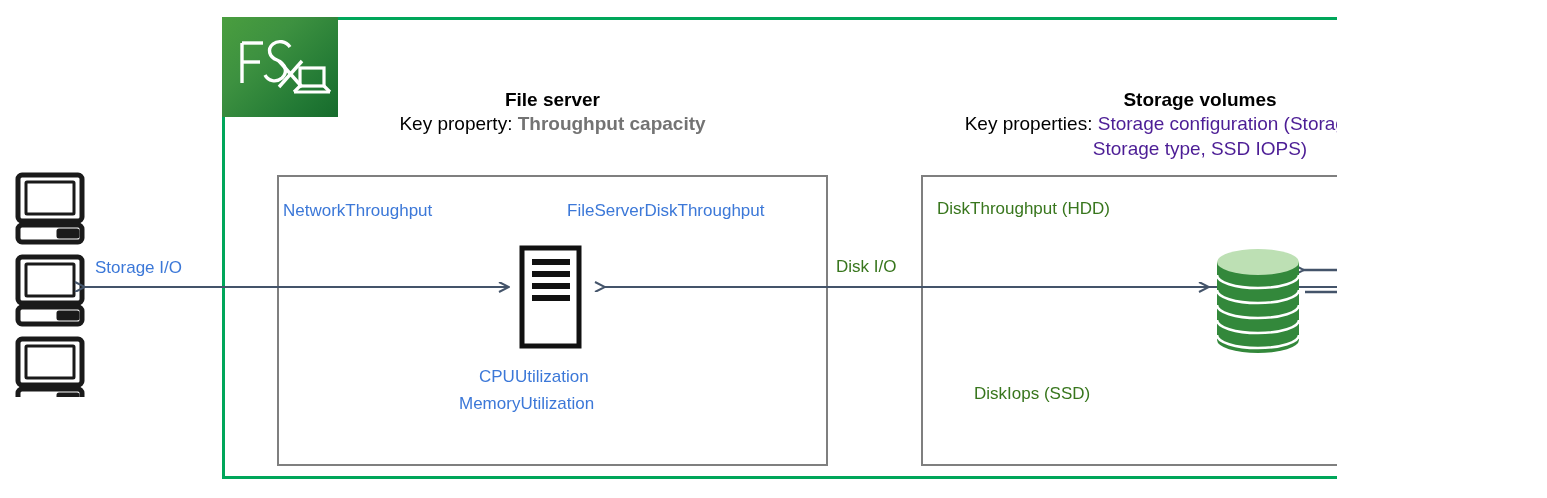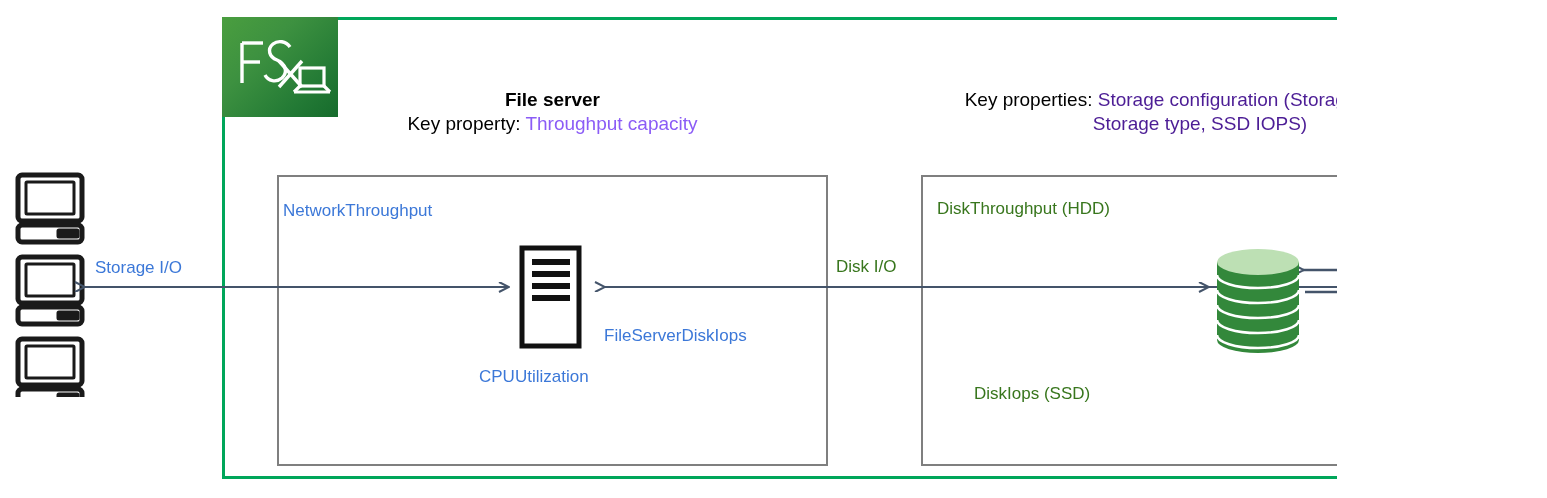--- a/index.html
+++ b/index.html
@@ -57,21 +57,21 @@
   .heading {
     position: absolute;
     text-align: center;
     line-height: 1.28;
     font-size: 19px;
     color: #000000;
   }
   .heading .title { font-weight: bold; display: block; }
   .heading .kv { display: block; }
   .heading .kv .k { color: #000000; font-weight: normal; }
-  .heading .kv .v-blue  { color: #8b5cf6; font-weight: normal; }
+  .heading .kv .v-blue  { color: #737373; font-weight: bold; }
   .heading .kv .v-green { color: #4c1d95; font-weight: normal; }
 
   .heading-file-server { left: 380px; top: 88px; width: 345px; }
   .heading-storage     { left: 930px; top: 88px; width: 540px; }
 
   
   .metric {
     position: absolute;
     font-size: 17px;
     white-space: nowrap;
@@ -156,20 +156,21 @@
       </g>
     </svg>
   </div>
 
   <div class="heading heading-file-server">
     <span class="title">File server</span>
     <span class="kv"><span class="k">Key property: </span><span class="v-blue">Throughput capacity</span></span>
   </div>
 
   <div class="heading heading-storage">
+    <span class="title">Storage volumes</span>
     <span class="kv"><span class="k">Key properties: </span><span class="v-green">Storage configuration (Storage capacity, Storage type, SSD IOPS)</span></span>
   </div>
 
   <div class="component-box box-file-server"></div>
   <div class="component-box box-storage"></div>
 
   <svg class="wires" viewBox="0 0 1547 498" xmlns="http://www.w3.org/2000/svg">
     <defs>
       <marker id="arrowRight" markerWidth="12" markerHeight="12" refX="10" refY="5" orient="auto" markerUnits="userSpaceOnUse">
         <path d="M1,0 L11,5 L1,10" fill="none" stroke="#44546a" stroke-width="2"></path>
@@ -227,21 +228,22 @@
           <path d="M148,42  A41,13 0 0 0 230,42"></path>
           <path d="M148,57  A41,13 0 0 0 230,57"></path>
           <path d="M148,72  A41,13 0 0 0 230,72"></path>
           <path d="M148,87  A41,13 0 0 0 230,87"></path>
         </g>
       </g>
     </svg>
   </div>
 
   <div class="metric blue m-network-throughput">NetworkThroughput</div>
-  <div class="metric blue m-fs-disk-iops">FileServerDiskIops</div>
+  <div class="metric blue m-fs-disk-throughput">FileServerDiskThroughput</div>
   <div class="metric blue m-cpu-util">CPUUtilization</div>
+  <div class="metric blue m-mem-util">MemoryUtilization</div>
   <div class="metric green m-disk-throughput-hdd">DiskThroughput (HDD)</div>
   <div class="metric green m-disk-iops-ssd">DiskIops (SSD)</div>
 
   <div class="metric m-network-io">Storage I/O</div>
   <div class="metric m-disk-io">Disk I/O</div>
 
 </div>
 
 </body></html>

